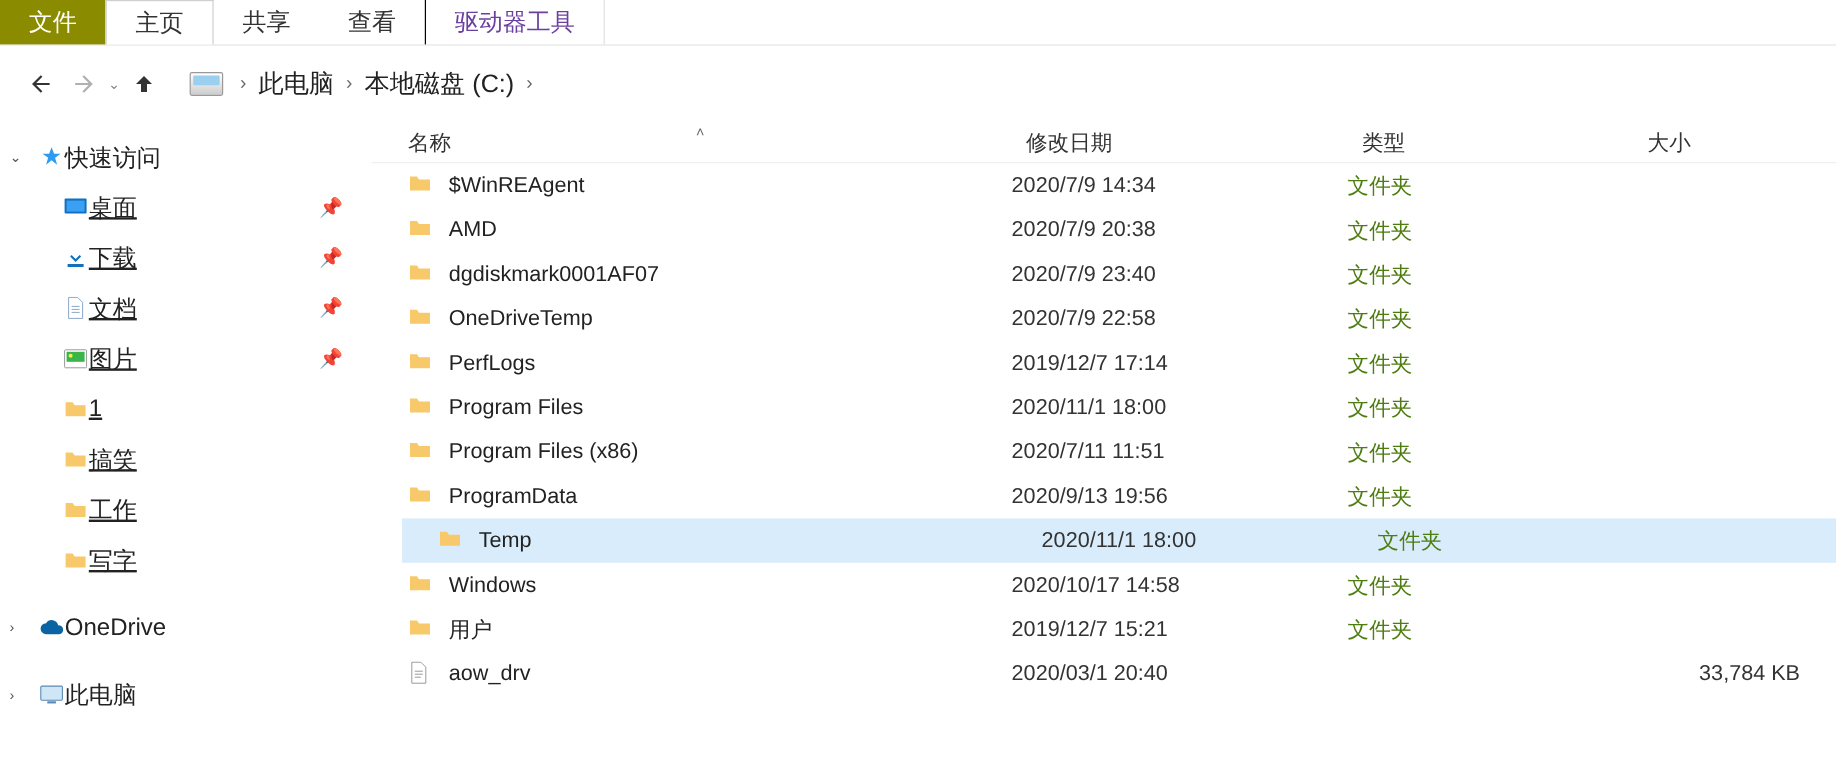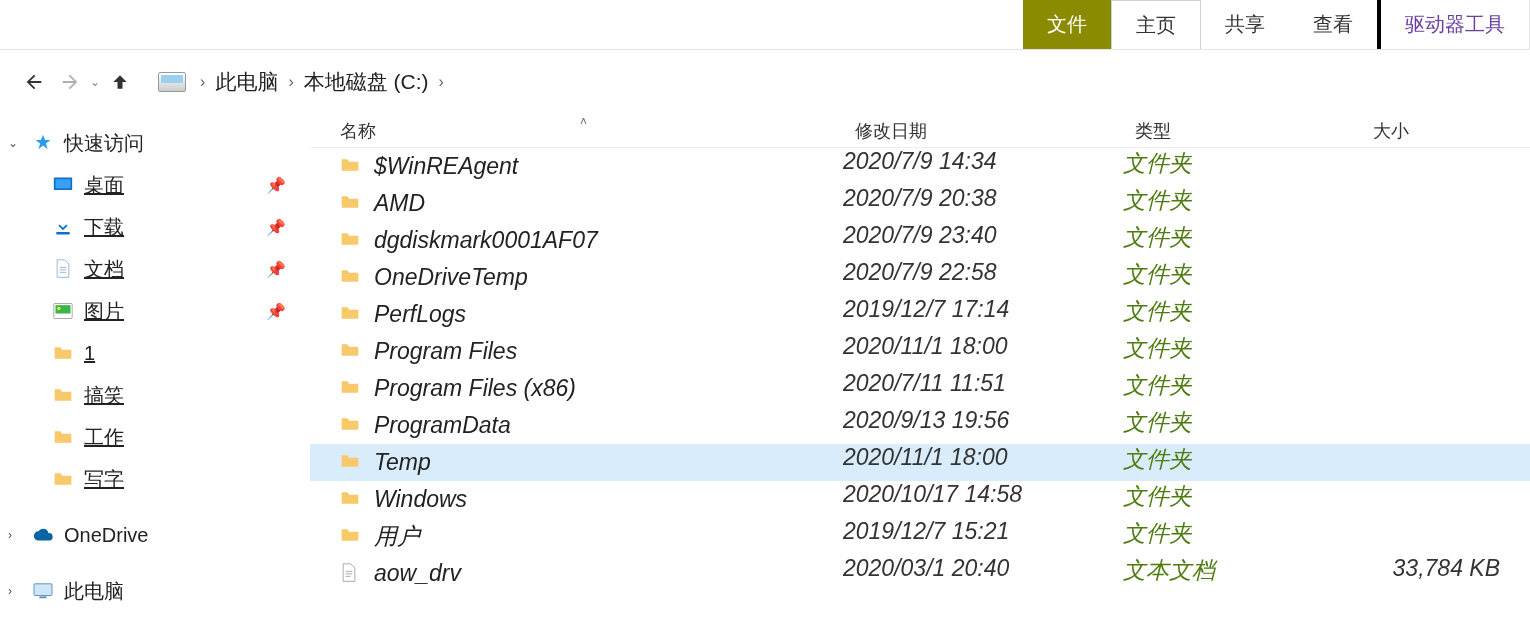--- a/index.html
+++ b/index.html
@@ -1,60 +1,60 @@
 <!DOCTYPE html>
 <html><head>
 <meta charset="utf-8">
 <style>
 * { box-sizing: border-box; margin: 0; padding: 0; font-family: "Microsoft YaHei", "Segoe UI", sans-serif; }
 body { width: 1530px; height: 635px; background: #fff; overflow: hidden; font-size: 18px; color: #222; }
 
 
-.ribbon { display: flex; height: 50px; border-bottom: 1px solid #e5e5e5; align-items: stretch; justify-content: flex-end; }
+.ribbon { display: flex; height: 38px; border-bottom: 1px solid #e5e5e5; align-items: stretch; }
 .ribbon .tab { padding: 6px 24px; display: flex; align-items: center; cursor: pointer; font-size: 20px; color: #333; }
 .ribbon .tab.file { background: #8b8b00; color: #fff; }
 .ribbon .tab.home { border: 1px solid #d0d0d0; border-bottom: none; background: #fff; }
-.ribbon .tab.tool { color: #6b3fa0; border-left: 4px solid #000000; border-right: 1px solid #e0e0e0; }
+.ribbon .tab.tool { color: #6b3fa0; border-left: 1px solid #000000; border-right: 1px solid #e0e0e0; }
 
 
 .navbar { display: flex; align-items: center; height: 64px; padding: 0 16px; }
 .nav-btn { width: 28px; height: 28px; display: flex; align-items: center; justify-content: center; margin: 0 4px; color: #333; }
 .nav-btn.disabled { color: #b0b0b0; }
 .nav-chev { font-size: 12px; margin: 0 2px; color: #888; }
 .drive-icon { width: 28px; height: 20px; margin: 0 8px 0 20px; display: inline-flex; }
 .breadcrumb { display: flex; align-items: center; font-size: 21px; color: #222; }
 .crumb { padding: 0 4px; cursor: pointer; }
 .crumb-sep { padding: 0 6px; color: #666; font-size: 16px; }
 
 
 .body { display: flex; height: calc(635px - 38px - 64px); }
 .sidebar { width: 310px; padding: 8px 0 0 0; overflow: hidden; }
 .file-pane { flex: 1; display: flex; flex-direction: column; }
 
 
 .tree-item { display: flex; align-items: center; height: 42px; padding-left: 32px; font-size: 20px; cursor: pointer; position: relative; }
 .tree-item.sub { padding-left: 52px; text-decoration: underline; }
-.tree-item .label { margin-left: 10px; white-space: nowrap; }
+.tree-item .label { white-space: nowrap; }
 .tree-item .pin { position: absolute; right: 24px; color: #7a7a7a; font-size: 16px; }
 .tree-item .exp { position: absolute; left: 8px; font-size: 12px; color: #555; }
 .tree-gap { height: 14px; }
 .ico { width: 22px; height: 22px; display: inline-flex; align-items: center; justify-content: center; }
 
 
 .cols { display: flex; height: 34px; align-items: center; font-size: 18px; color: #333; border-bottom: 1px solid #eee; padding-left: 30px; }
 .col-name-h { width: 515px; position: relative; }
 .col-date-h { width: 280px; }
 .col-type-h { width: 238px; }
 .col-size-h { flex: 1; }
 .sort-ind { position: absolute; left: 240px; top: -4px; font-size: 12px; color: #666; }
 
 
 .rows { flex: 1; }
-.row { display: flex; height: 37px; padding-left: 30px; font-size: 23px; color: #222; cursor: pointer; font-style: italic; }
-.row.selected { background: #d9ecfb; }
+.row { display: flex; align-items: center; height: 37px; padding-left: 30px; font-size: 18px; color: #222; cursor: pointer; }
+.row.selected { background: #d9ecfb; margin-left: 25px; }
 .row .fico { width: 22px; height: 22px; margin-right: 12px; display: inline-flex; }
 .col-name { width: 503px; display: flex; align-items: center; }
 .col-date { width: 280px; color: #333; }
 .col-type { width: 238px; color: #4d7c0f; }
 .col-size { flex: 1; text-align: right; padding-right: 30px; color: #333; }
 
 
 .drive-block { background: linear-gradient(#fff,#ccc); border: 1px solid #999; width: 100%; height: 100%; border-radius: 2px; position: relative; }
 .drive-block::after { content: ""; position: absolute; inset: 2px 2px 8px 2px; background: #9bcff0; border-radius: 1px; }
 </style>
@@ -364,18 +364,17 @@
           <div class="col-name">
             <span class="fico">
               <svg width="18" height="20" viewBox="0 0 20 24">
                 <path d="M3 1h9l5 5v16H3z" fill="#fff" stroke="#9a9a9a"></path>
                 <path d="M6 10h8M6 13h8M6 16h6" stroke="#9a9a9a"></path>
               </svg>
             </span>
             <span>aow_drv</span>
           </div>
           <div class="col-date">2020/03/1 20:40</div>
-          <div class="col-type">文本文档</div>
           <div class="col-size">33,784 KB</div>
         </div>
       </div>
   </div>
 </div>
 
 </body></html>

